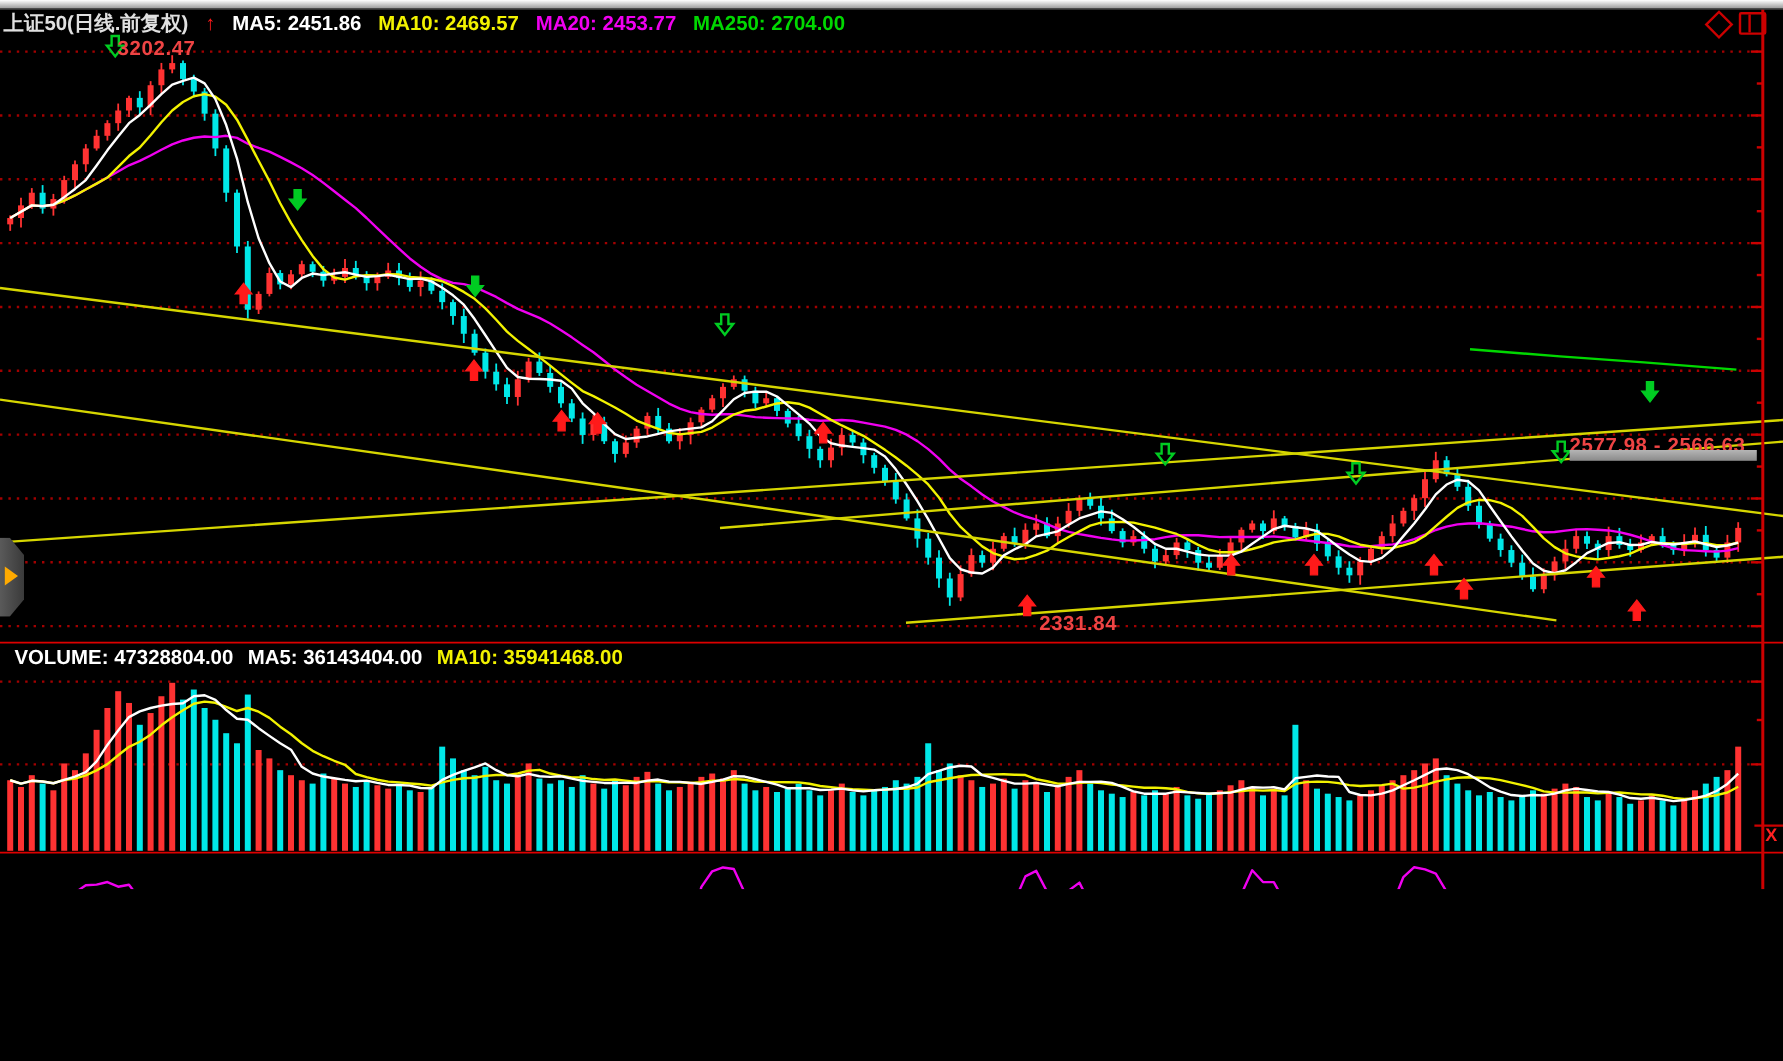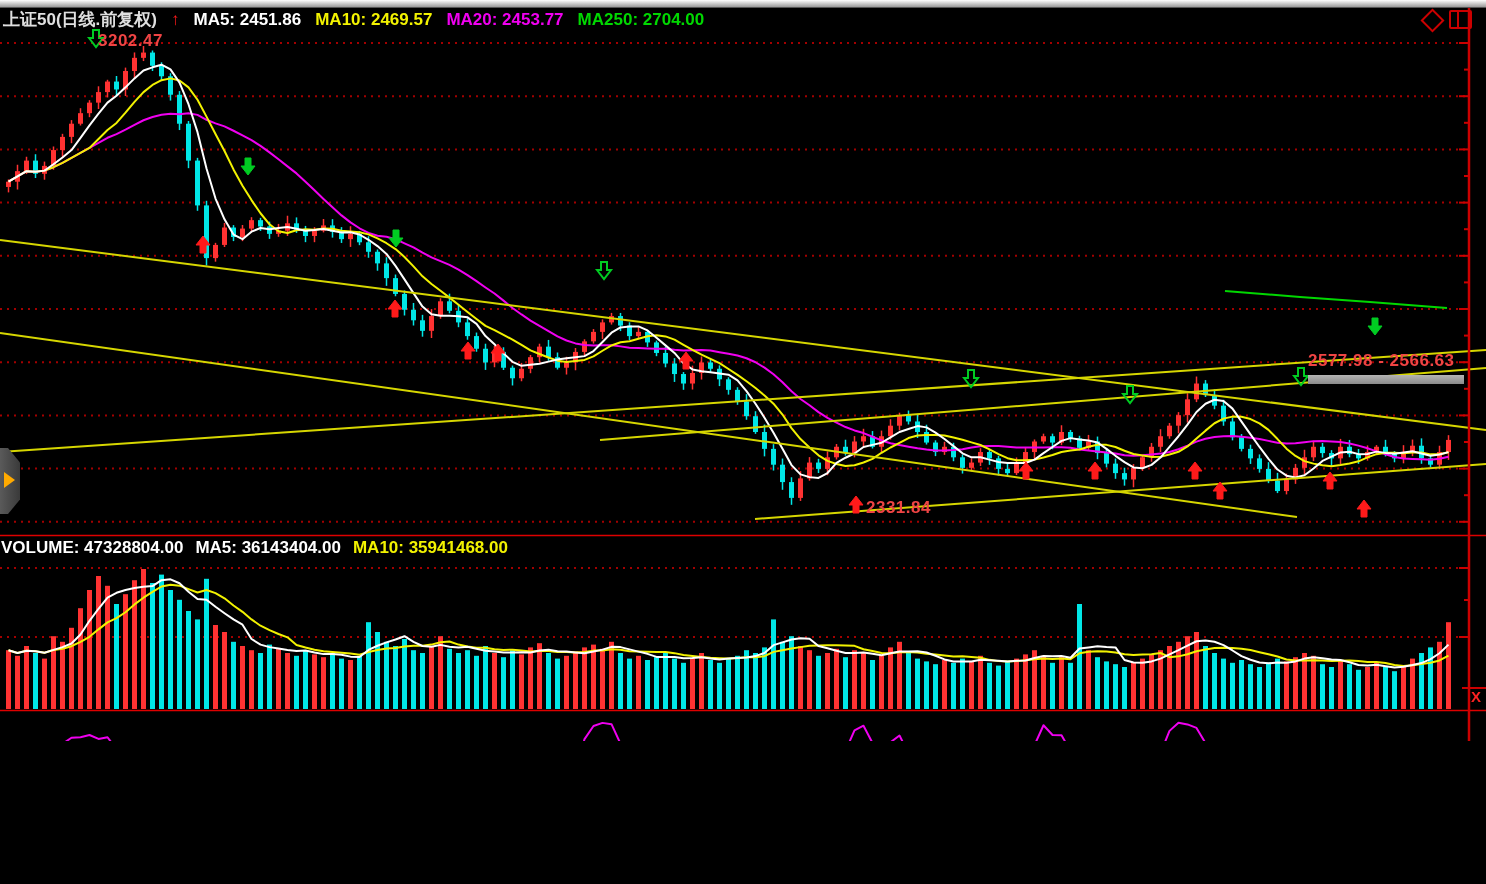--- a/index.html
+++ b/index.html
@@ -11,21 +11,21 @@
              background:linear-gradient(#ffffff,#9a9a9a);border-bottom:1px solid #555;}
   #header{position:absolute;left:3px;top:8px;z-index:2;font-size:17px;font-weight:bold;white-space:nowrap;}
   #header span{margin-right:14px;}
   .c-title{color:#e0e0e0;}
   .c-white{color:#ffffff;}
   .c-yellow{color:#f2f200;}
   .c-magenta{color:#f000f0;}
   .c-green{color:#00d800;}
   .c-red{color:#ff1a1a;}
   .c-label{color:#ef4444;}
-  #vol-header{position:absolute;left:1px;top:538px;z-index:2;font-size:17px;font-weight:bold;white-space:nowrap;}
+  #vol-header{position:absolute;left:12px;top:538px;z-index:2;font-size:17px;font-weight:bold;white-space:nowrap;}
   #vol-header span{margin-right:12px;}
   #kdj-header{position:absolute;left:1px;top:712px;z-index:2;font-size:17px;font-weight:bold;white-space:nowrap;}
   #kdj-header span{margin-right:10px;}
   #range-bar{position:absolute;left:1308px;top:375px;width:156px;height:9px;z-index:2;
              background:linear-gradient(#b5b5b5,#8a8a8a);}
   #left-tab{position:absolute;left:0;top:448px;width:20px;height:66px;z-index:3;
             background:linear-gradient(90deg,#5a5a5a,#3a3a3a);
             clip-path:polygon(0 0,40% 0,100% 22%,100% 78%,40% 100%,0 100%);}
   #left-tab .tri{position:absolute;left:4px;top:24px;width:0;height:0;
             border-top:8px solid transparent;border-bottom:8px solid transparent;
@@ -610,22 +610,22 @@
       <line x1="1459" y1="867" x2="1469" y2="867" stroke="#cc0000" stroke-width="2"></line>
       <line x1="1464" y1="783" x2="1469" y2="783" stroke="#cc0000" stroke-width="2"></line>
       <line x1="1464" y1="845" x2="1469" y2="845" stroke="#cc0000" stroke-width="2"></line>
     </svg>
 
   <div id="header">
     <span class="c-title">上证50(日线.前复权)</span><span class="c-red">↑</span><span class="c-white">MA5: 2451.86</span><span class="c-yellow">MA10: 2469.57</span><span class="c-magenta">MA20: 2453.77</span><span class="c-green">MA250: 2704.00</span>
   </div>
 
   <div class="txt c-label" style="left:98px;top:31px;">3202.47</div>
-  <div class="txt c-label" style="left:866px;top:498px;">2331.84</div>
-  <div class="txt c-label" style="left:1308px;top:351px;">2577.98 - 2566.63</div>
+  <div class="txt c-label" style="left:866px;top:510px;">2331.84</div>
+  <div class="txt c-label" style="left:1308px;top:362px;">2577.98 - 2566.63</div>
   <div id="range-bar"></div>
 
   <div id="vol-header">
     <span class="c-white">VOLUME: 47328804.00</span><span class="c-white">MA5: 36143404.00</span><span class="c-yellow">MA10: 35941468.00</span>
   </div>
 
 
   <div id="left-tab">
     <div class="tri"></div>
   </div>

